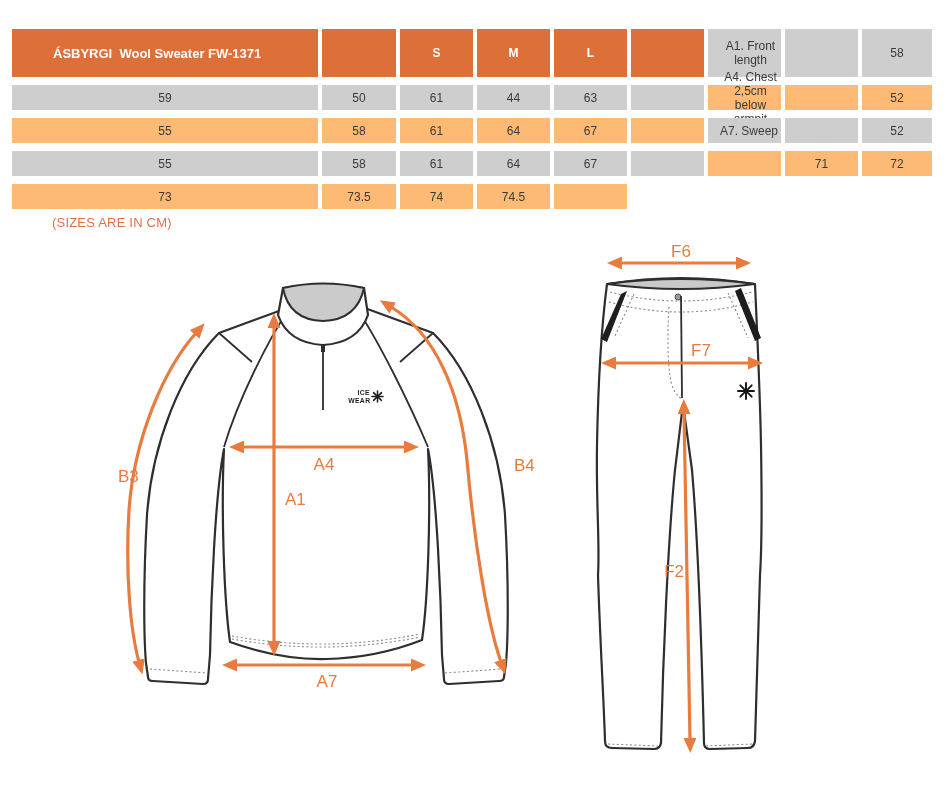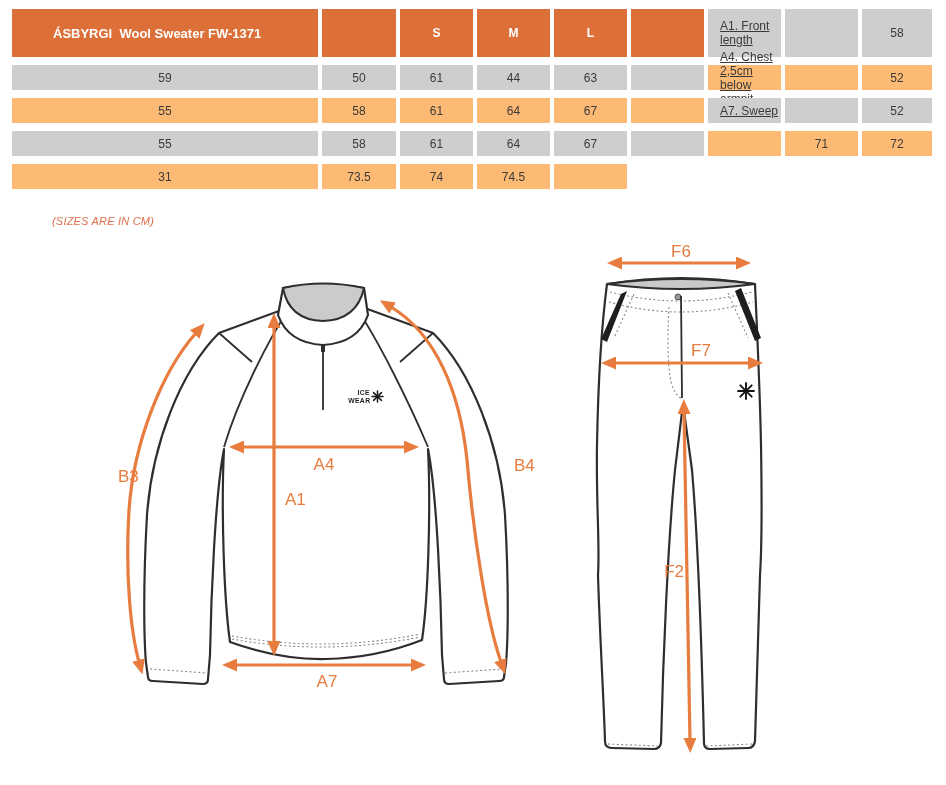--- a/index.html
+++ b/index.html
@@ -2,37 +2,37 @@
 <html><head>
 <meta charset="utf-8">
 <style>
   html,body{margin:0;padding:0;}
   body{
     width:946px;height:785px;position:relative;background:#ffffff;
     font-family:"Liberation Sans",sans-serif;overflow:hidden;
   }
   
   .tbl{
-    position:absolute;left:12px;top:9px;
+    position:absolute;left:12px;top:29px;
     display:grid;
     grid-template-columns:306px 74px repeat(6,73px) 70px;
     grid-template-rows:48px repeat(4,25px);
-    column-gap:4px;row-gap:8px;
+    column-gap:4px;row-gap:8px;text-align:center;
   }
   .cell{display:flex;align-items:center;justify-content:center;
         font-size:12px;color:#3a3a3a;}
   .hdr{background:#DC7038;color:#ffffff;font-weight:bold;}
   .title{justify-content:flex-start;padding-left:41px;font-size:13px;white-space:pre;}
-  .lbl{justify-content:flex-start;padding-left:12px;text-decoration:underline;}
+  .lbl{justify-content:flex-start;padding-left:12px;}
   .rd{background:#CECECE;}
   .rl{background:#fdba74;}
   
   .note{
     position:absolute;left:52px;top:215px;
-    font-size:11px;color:#DF6F4B;letter-spacing:.2px;font-style:italic;
+    font-size:13px;color:#DF6F4B;letter-spacing:.2px;
   }
   
   .diagram{position:absolute;left:0;top:236px;}
   .outline{fill:#ffffff;stroke:#2e2e2e;stroke-width:2.2;stroke-linejoin:round;}
   .seam{fill:none;stroke:#2e2e2e;stroke-width:1.8;}
   .stitch{fill:none;stroke:#8a8a8a;stroke-width:1.1;stroke-dasharray:2 2.4;}
   .arrow{fill:none;stroke:#E87C3E;stroke-width:3.2;}
   .alabel{fill:#E87C3E;font-size:17px;font-family:"Liberation Sans",sans-serif;}
   .logotext{fill:#1d1d1d;font-size:6.8px;font-weight:bold;letter-spacing:.4px;
             font-family:"Liberation Sans",sans-serif;}
@@ -75,21 +75,21 @@
   <div class="cell rd">55</div>
   <div class="cell rd">58</div>
   <div class="cell rd">61</div>
   <div class="cell rd">64</div>
   <div class="cell rd">67</div>
   <div class="cell rd"></div>
 
   <div class="cell rl"></div>
   <div class="cell rl">71</div>
   <div class="cell rl">72</div>
-  <div class="cell rl">31</div>
+  <div class="cell rl">73</div>
   <div class="cell rl">73.5</div>
   <div class="cell rl">74</div>
   <div class="cell rl">74.5</div>
   <div class="cell rl"></div>
 </div>
 
 <div class="note">(SIZES ARE IN CM)</div>
 
 <svg class="diagram" width="946" height="549" viewBox="0 236 946 549" xmlns="http://www.w3.org/2000/svg">
   <defs>

